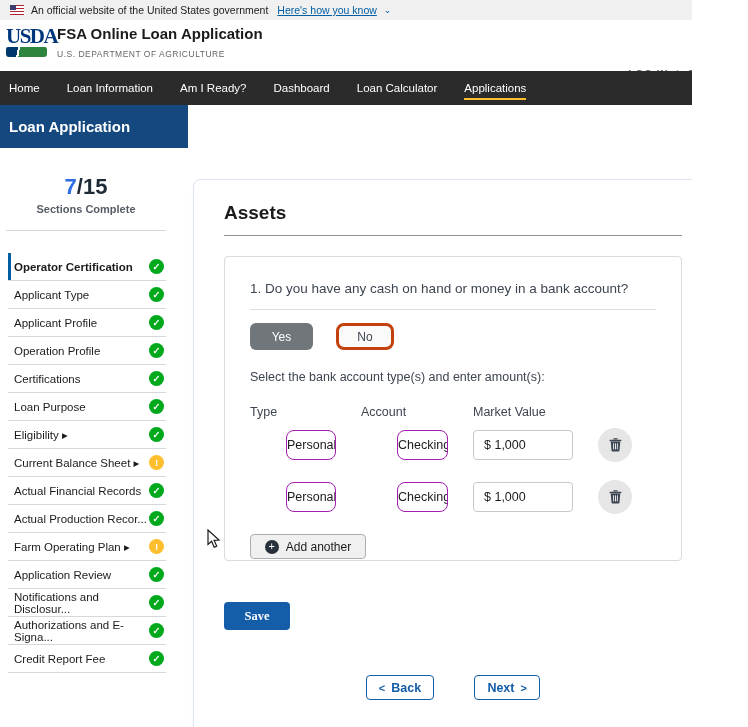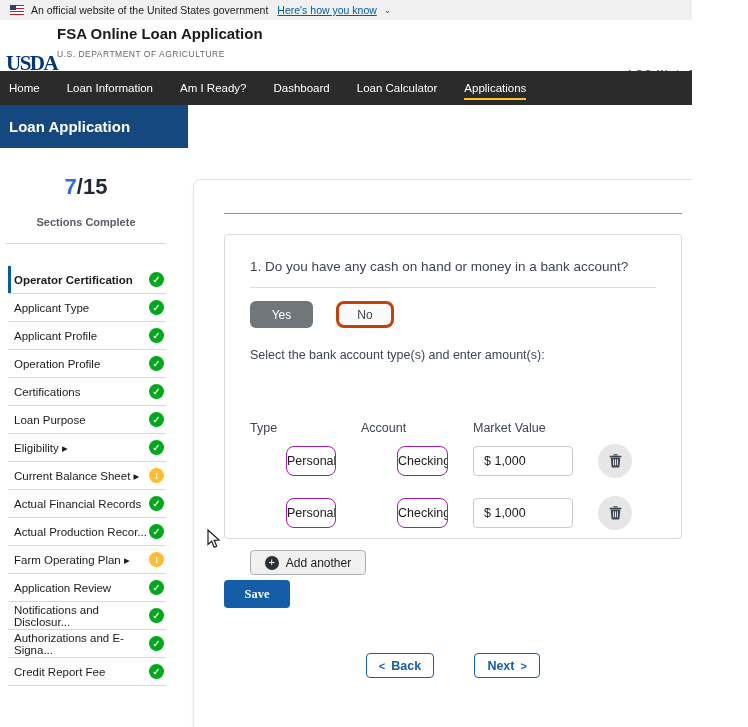--- a/index.html
+++ b/index.html
@@ -13,21 +13,21 @@
   .flag { width:14px; height:10px; position:relative; flex:0 0 auto;
     background:repeating-linear-gradient(to bottom,#b22234 0 1.5px,#fff 1.5px 3px); }
   .flag::before { content:""; position:absolute; left:0; top:0; width:6px; height:5px; background:#3c3b6e; }
   .banner-link { color:#005ea2; text-decoration:underline; margin-left:2px; cursor:pointer;text-align:right; }
   .banner-caret { color:#005ea2; font-size:9px; }
 
   
   .site-header { position:absolute; top:20px; left:0; width:748px; height:51px; background:#fff; }
   .usda-logo { position:absolute; left:6px; top:7px; width:44px; cursor:pointer; }
   .usda-text { font-family:"Liberation Serif", serif; font-weight:bold; font-size:21px; line-height:19px;
-    color:#00377c; letter-spacing:-1.5px;margin-top:27px; }
+    color:#00377c; letter-spacing:-1.5px; }
   .usda-swoosh { width:41px; height:10px; margin-top:1px; border-radius:2px 2px 3px 3px; position:relative; overflow:hidden;
     background:linear-gradient(100deg,#00376d 0 28%,#fff 28% 33%,#2e8540 33% 100%); }
   .hdr-app-title { position:absolute; left:57px; top:5px; font-size:15px; font-weight:bold; color:#1b1b1b; }
   .hdr-dept { position:absolute; left:57px; top:29px; font-size:8.5px; letter-spacing:0.5px; color:#63666a; }
   .auth-links { position:absolute; right:13px; top:48px; font-size:10.5px; font-weight:bold;
     letter-spacing:0.6px; color:#59636e; display:flex; gap:8px; align-items:center; }
   .auth-links span { cursor:pointer; }
   .auth-sep { color:#8b939c; cursor:default; }
 
   
@@ -41,21 +41,21 @@
   .blue-tab { width:188px; height:43px; background:#14487f; color:#fff; font-weight:bold; font-size:15px;
     display:flex; align-items:center; padding-left:9px; }
   .section-bar { flex:1; height:43px; background:#edeff8; display:flex; align-items:center; justify-content:center;
     font-size:15px; font-weight:bold; color:#1c1d1f; }
 
   
   .sidebar { position:absolute; top:148px; left:0; width:172px; }
   .progress { text-align:center; padding-top:26px; font-size:22px; font-weight:bold; }
   .progress-num { color:#2c6ce5; }
   .progress-total { color:#1f2a37; }
-  .progress-label { text-align:center; font-size:11px; font-weight:bold; color:#565c65; margin-top:16px; }
+  .progress-label { text-align:center; font-size:11px; font-weight:bold; color:#565c65; margin-top:3px; }
   .progress-divider { border:none; border-top:1px solid #d6d7d9; margin:15px 6px 0 6px; }
   .side-list { margin-top:22px; }
   .side-item { height:28px; margin:0 6px 0 8px; padding:0 2px 0 6px; display:flex; align-items:center;
     justify-content:space-between; border-bottom:1px solid #d6d7d9; font-size:11.5px; color:#1b1b1b; cursor:pointer; }
   .side-item.active { font-weight:bold; box-shadow:inset 3px 0 0 #005ea2; }
   .status-icon { width:15px; height:15px; border-radius:50%; flex:0 0 auto; color:#fff; font-size:9.5px;
     font-weight:bold; display:flex; align-items:center; justify-content:center; }
   .status-icon.complete { background:#00a91c; }
   .status-icon.warning { background:#ffbe2e; }
 
@@ -69,21 +69,21 @@
   .question-text { font-size:13.5px; color:#3d4551; }
   .question-rule { border:none; border-top:1px solid #dcdee0; margin-top:13px; }
   .yn-row { display:flex; gap:23px; margin-top:13px; }
   .btn-yes { width:63px; height:27px; background:#71767a; color:#fff; border:none; border-radius:6px;
     font-size:12px; font-family:inherit; cursor:pointer; }
   .btn-no { width:58px; height:27px; background:#fafafa; color:#3d4551; border:3px solid #c2410c; border-radius:8px;
     font-size:12px; font-family:inherit; cursor:pointer; }
   .prompt { margin-top:20px; font-size:12.5px; color:#3d4551; }
 
   .grid-row { display:grid; grid-template-columns:86px 87px 100px 34px; column-gap:25px; align-items:center; }
-  .col-label { font-size:12.5px; color:#3d4551;margin-top:38px; }
+  .col-label { font-size:12.5px; color:#3d4551; }
   .labels-row { margin-top:21px; }
   .input-row-1 { margin-top:9px; }
   .input-row-2 { margin-top:18px; }
   .select { height:30px; border:1px solid #a21caf; border-radius:8px; background:#fff; display:flex;
     align-items:center; font-size:12.5px; color:#1b1b1b; cursor:pointer; overflow:hidden;margin-left:36px; }
   .select .val { flex:1; text-align:center; }
   .select .sel-divider { width:1px; align-self:stretch; background:#d5d7d9; }
   .select .caret { width:21px; text-align:center; font-size:8px; color:#3d4551; }
   .money-input { height:30px; width:100px; border:1px solid #c6cace; border-radius:4px; font-size:12.5px;
     color:#1b1b1b; padding-left:10px; font-family:inherit; }
@@ -209,20 +209,21 @@
         <span class="status-icon complete">✓</span>
       </div>
       <div class="side-item">
         <span>Credit Report Fee</span>
         <span class="status-icon complete">✓</span>
       </div>
     </div>
   </aside>
 
   <main class="card">
+    <h2 class="card-title">Assets</h2>
     <hr class="card-rule">
 
     <section class="question-card">
       <div class="question-text">1. Do you have any cash on hand or money in a bank account?</div>
       <hr class="question-rule">
 
       <div class="yn-row">
         <button class="btn-yes">Yes</button>
         <button class="btn-no">No</button>
       </div>

